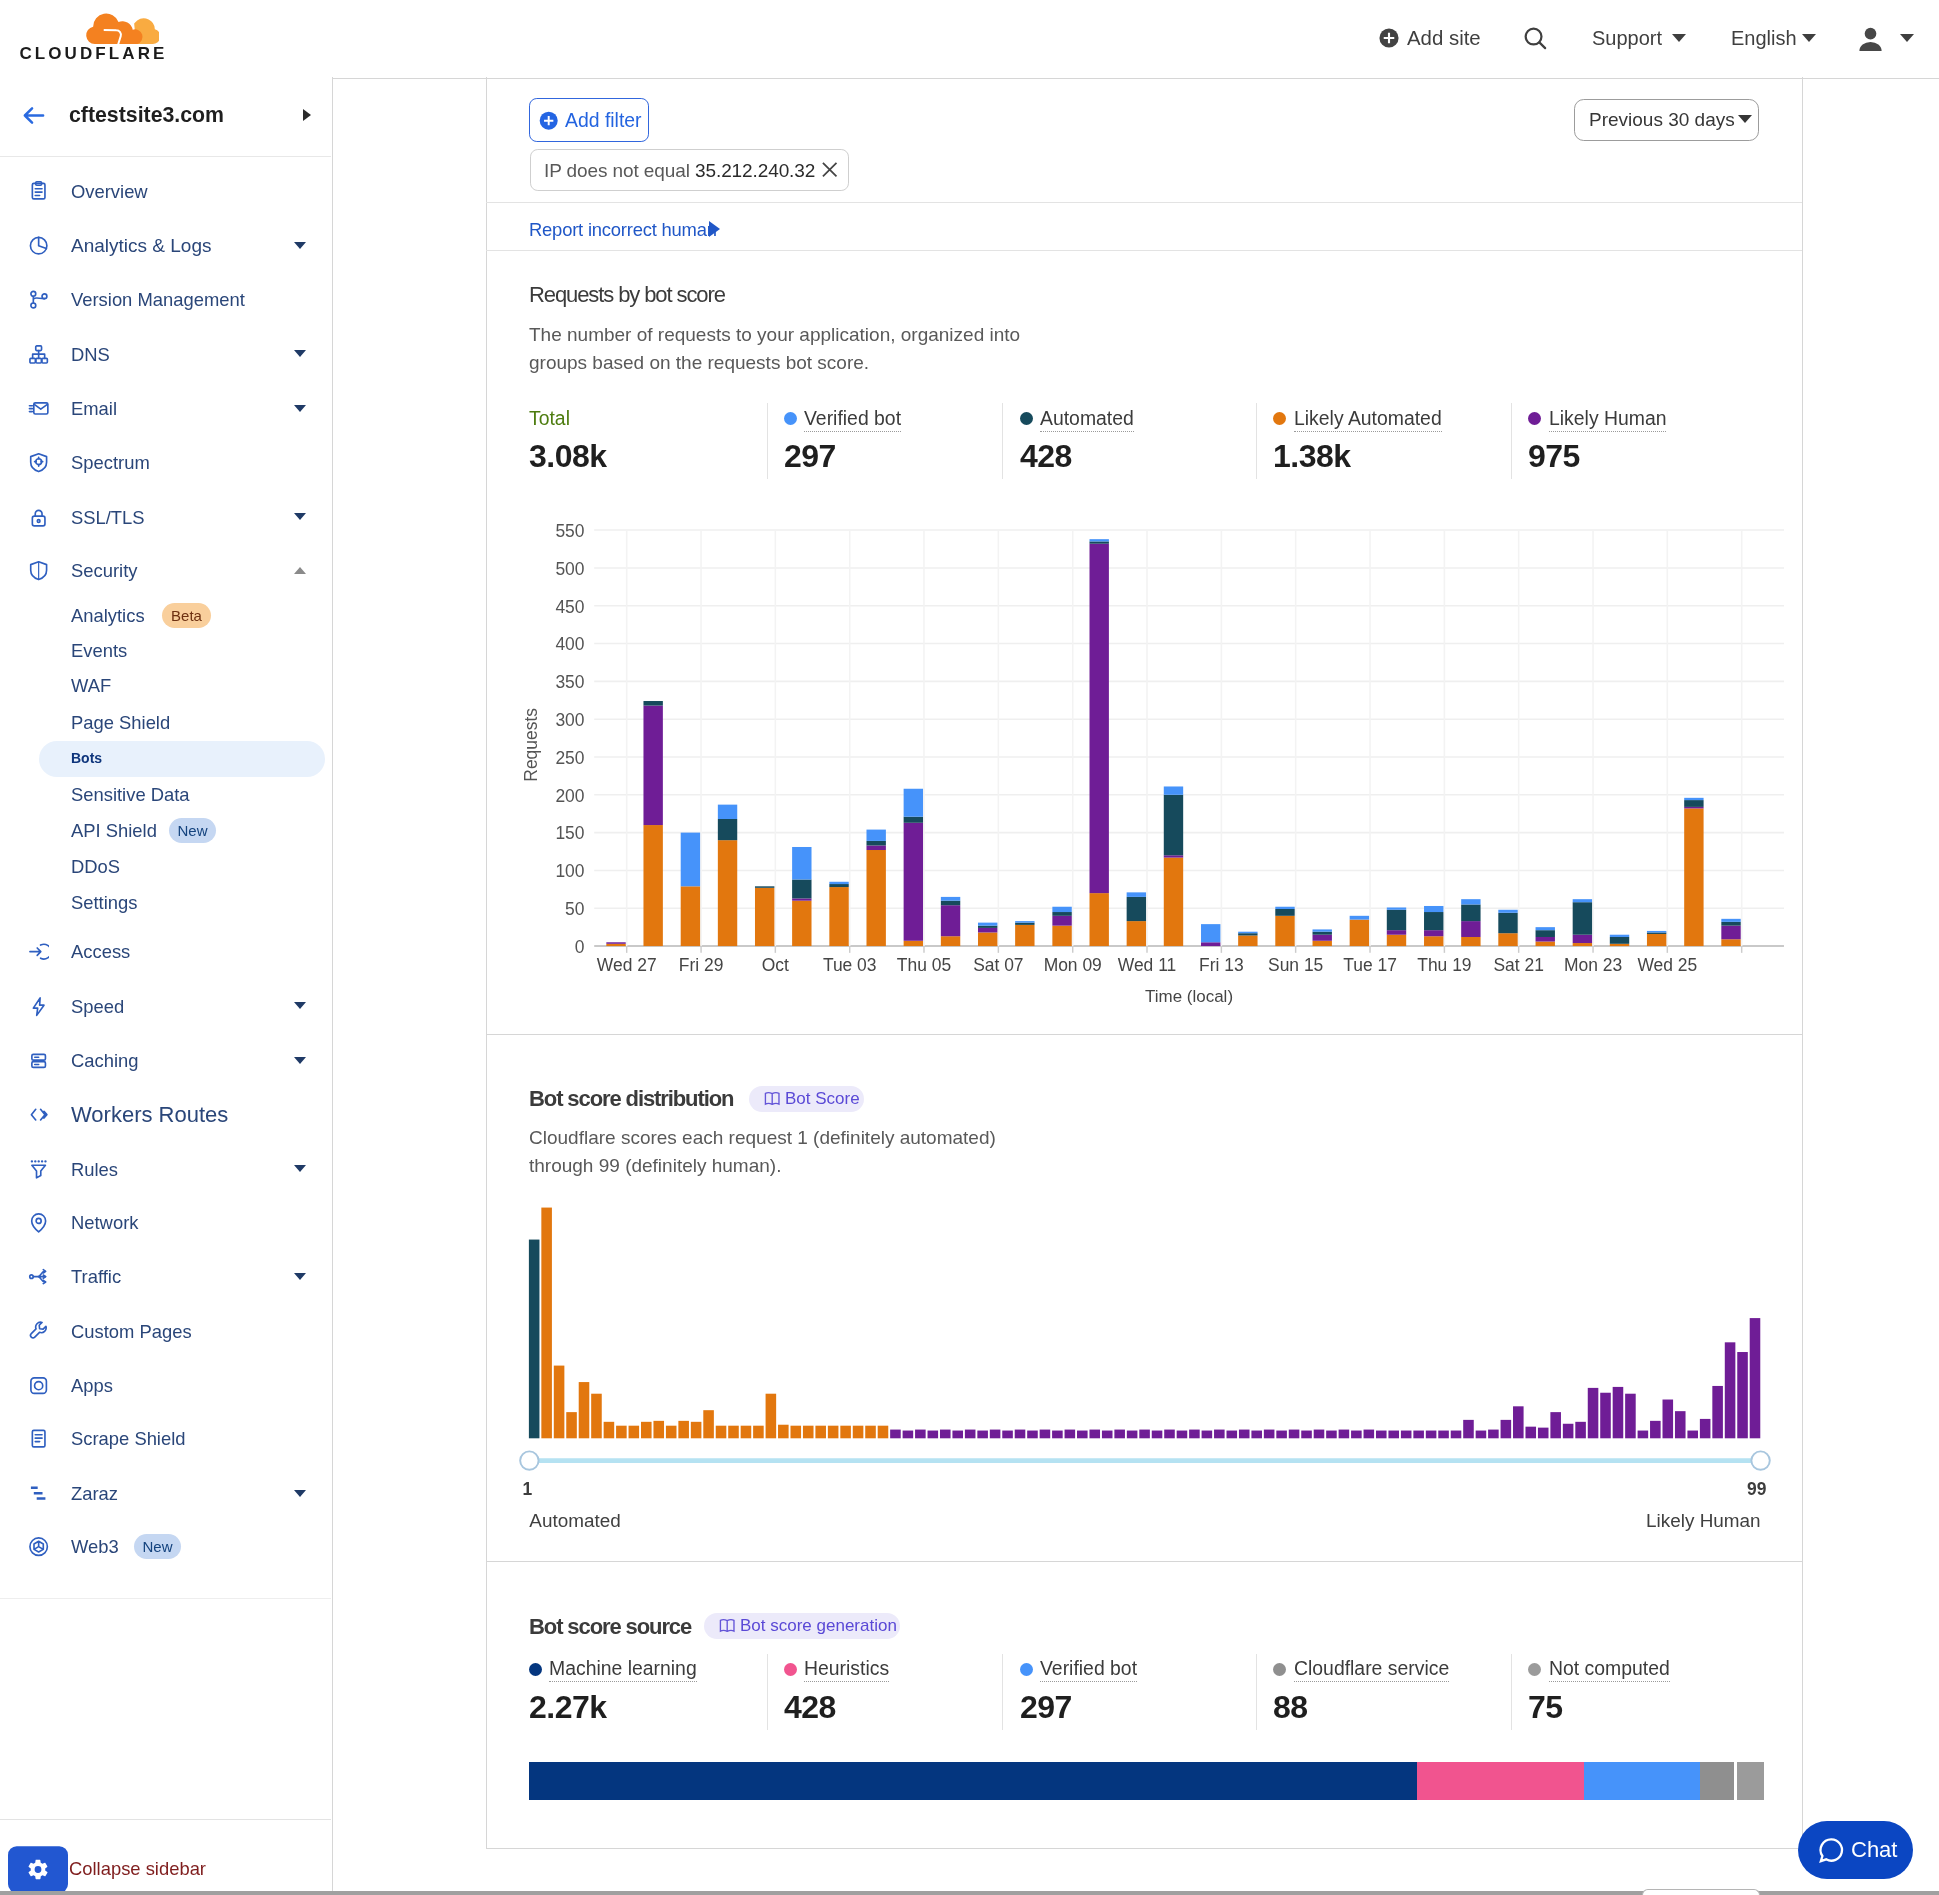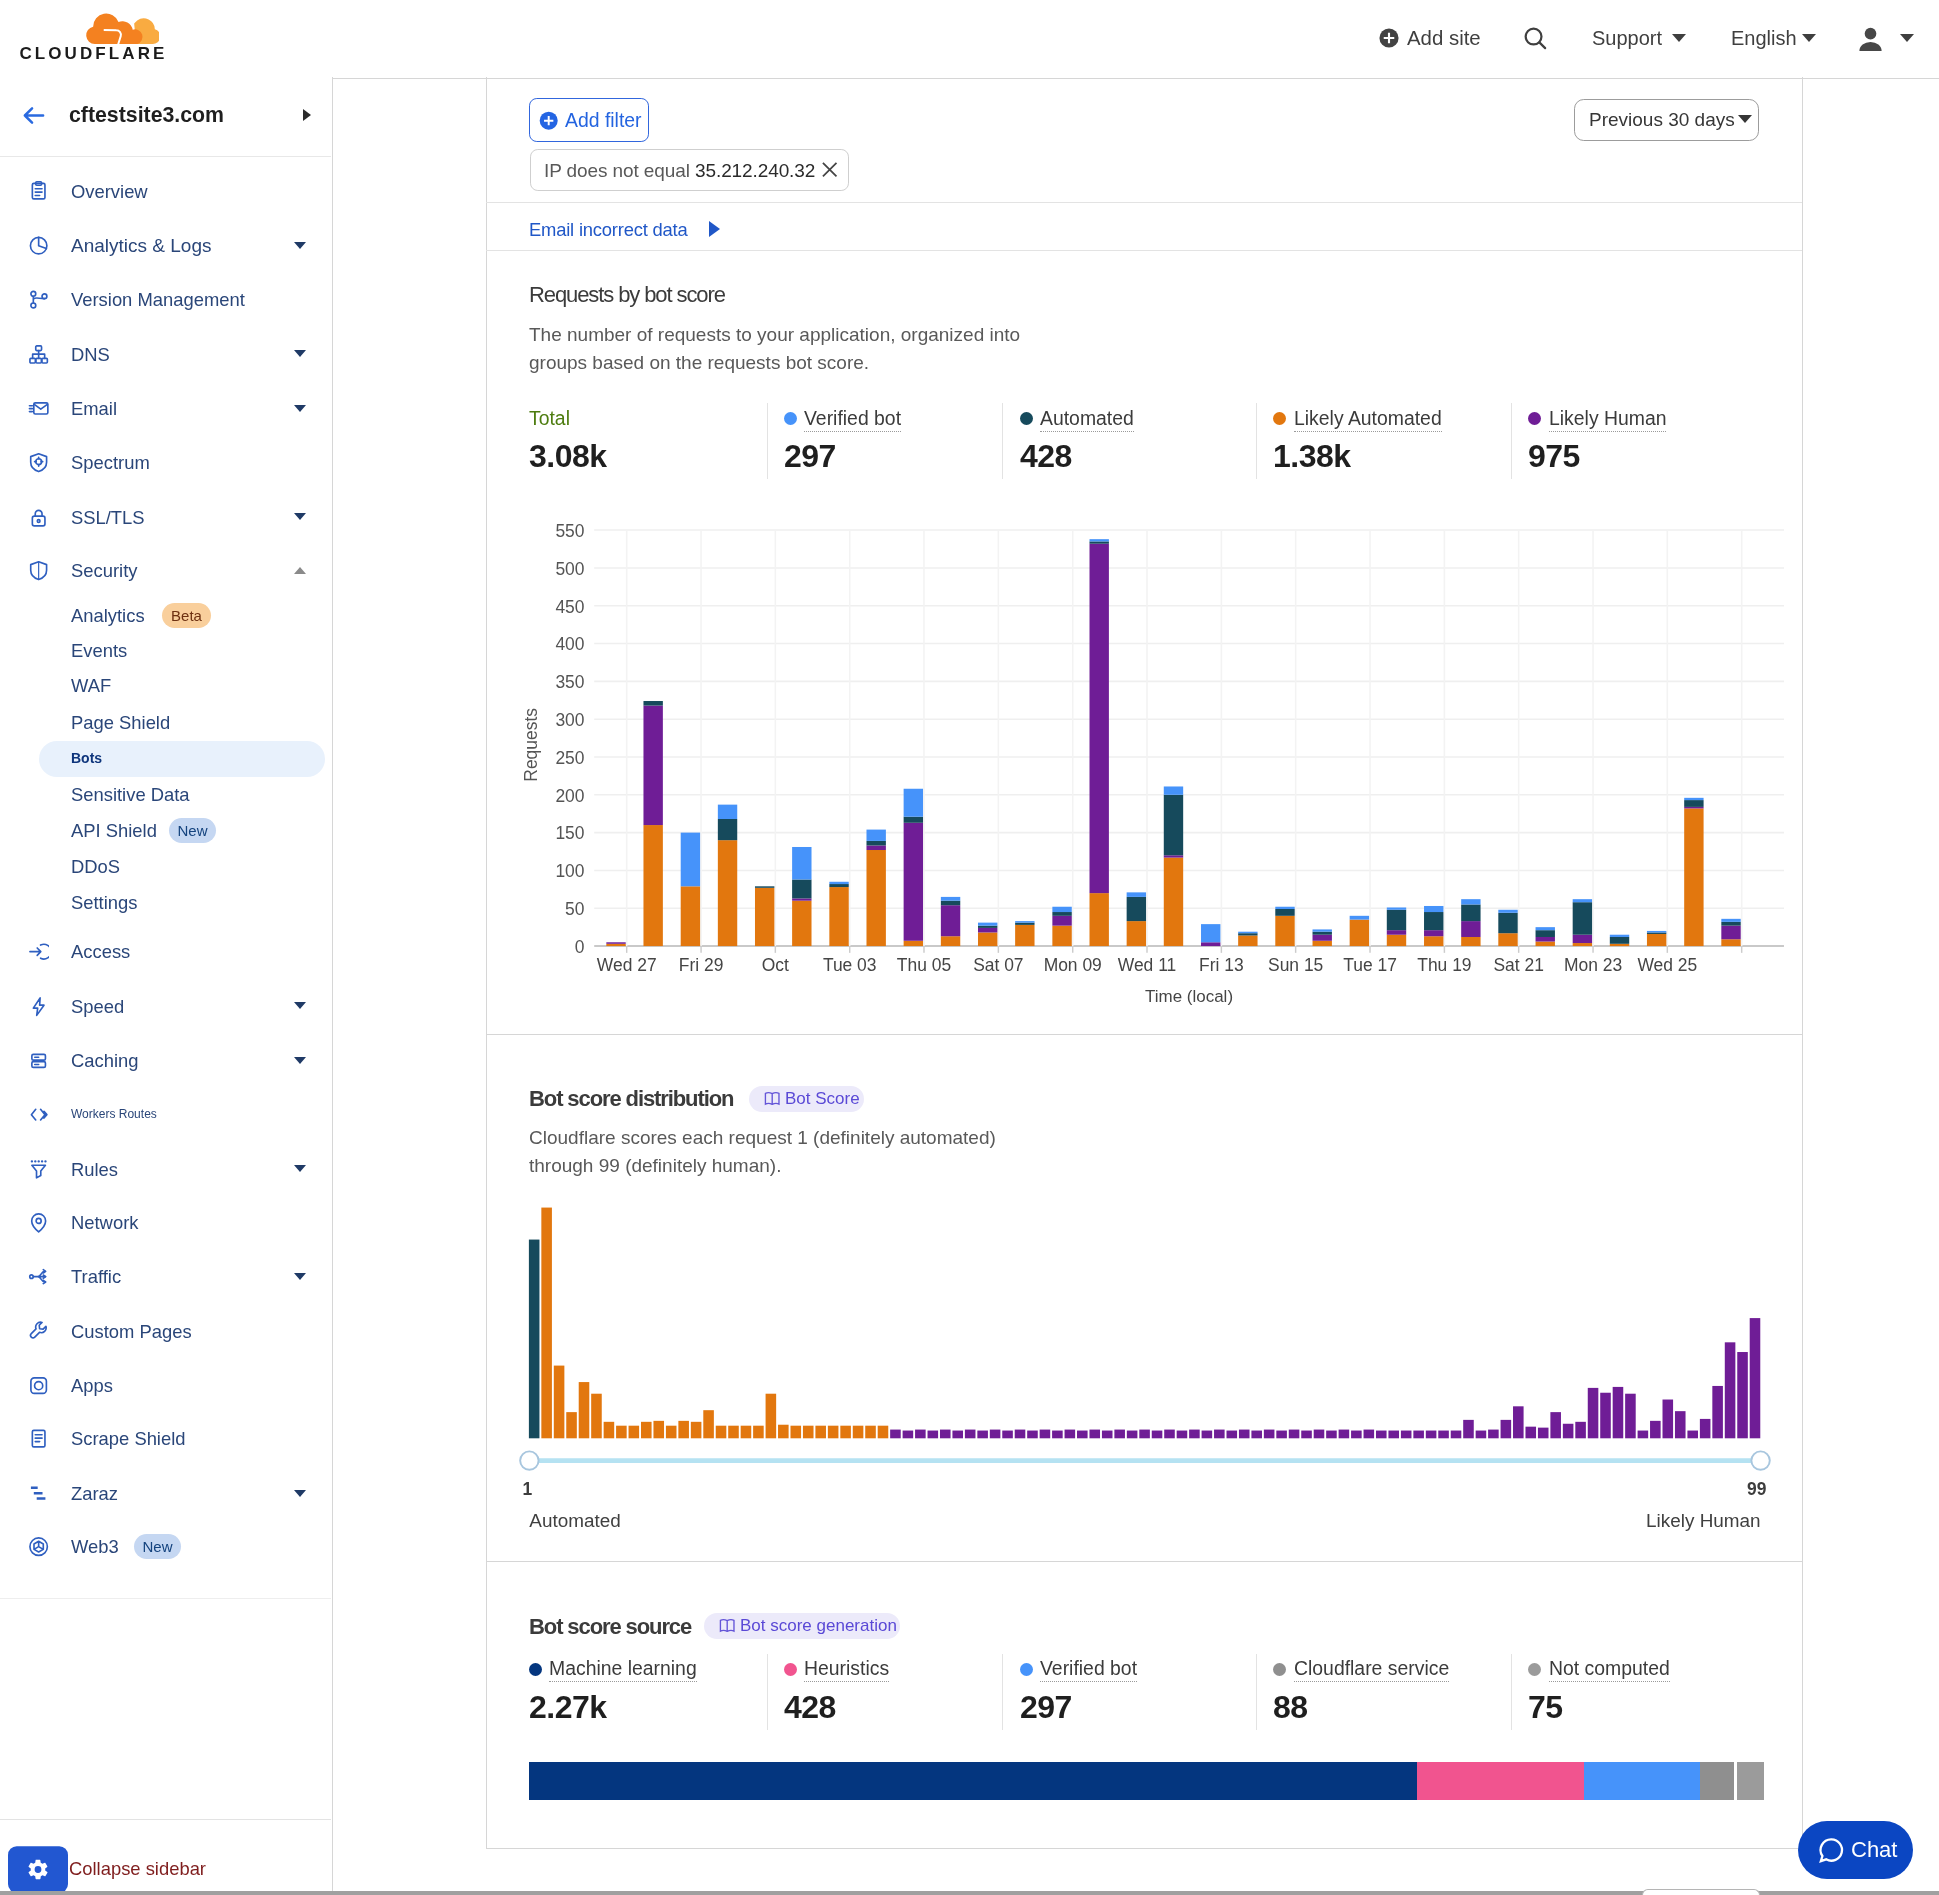--- a/index.html
+++ b/index.html
@@ -128,21 +128,21 @@
       <path d="M7 7.5h4 M7 15h4" fill="none" stroke="#2f5fc0" stroke-width="1.7" stroke-linecap="round" stroke-linejoin="round"></path>
     </svg>
   </div>
 <div style="position:absolute;left:71px;top:1048px;width:223px;height:25px;line-height:25px;font-size:18.4px;color:#2a4679;white-space:nowrap;">Caching</div>
 <div style="position:absolute;left:294px;top:1057px;width:0;height:0;border-left:6.8px solid transparent;border-right:6.8px solid transparent;border-top:7.8px solid #1f3a66;"></div>
 <div style="position:absolute;left:28px;top:1104px;width:21.3px;height:21.3px;">
     <svg width="21.3" height="21.3" viewBox="0 0 22 22">
       <path d="M8 5.5 L3.5 11 L8 16.5 M13 5.5 L17.5 11 L13 16.5 M16.5 7.5 L19.5 11 L16.5 14.5" fill="none" stroke="#2f5fc0" stroke-width="1.7" stroke-linecap="round" stroke-linejoin="round"></path>
     </svg>
   </div>
-<div style="position:absolute;left:71px;top:1102px;width:223px;height:25px;line-height:25px;font-size:12px;color:#2a4679;white-space:nowrap;">Workers Routes</div>
+<div style="position:absolute;left:71px;top:1102px;width:223px;height:25px;line-height:25px;font-size:22px;color:#2a4679;white-space:nowrap;">Workers Routes</div>
 <div style="position:absolute;left:28px;top:1159px;width:21.3px;height:21.3px;">
     <svg width="21.3" height="21.3" viewBox="0 0 22 22">
       <path d="M4 6.5 H18 L13.2 12.5 V17 L8.8 19.5 V12.5 Z" fill="none" stroke="#2f5fc0" stroke-width="1.7" stroke-linecap="round" stroke-linejoin="round"></path>
       <path d="M4 2.5h0.1 M7.5 2.5h0.1 M11 2.5h0.1 M14.5 2.5h0.1 M18 2.5h0.1" stroke="#2f5fc0" stroke-width="2.4" stroke-linecap="round"></path>
     </svg>
   </div>
 <div style="position:absolute;left:71px;top:1157px;width:223px;height:25px;line-height:25px;font-size:18.4px;color:#2a4679;white-space:nowrap;">Rules</div>
 <div style="position:absolute;left:294px;top:1165px;width:0;height:0;border-left:6.8px solid transparent;border-right:6.8px solid transparent;border-top:7.8px solid #1f3a66;"></div>
 <div style="position:absolute;left:28px;top:1212px;width:21.3px;height:21.3px;">
     <svg width="21.3" height="21.3" viewBox="0 0 22 22">
@@ -229,21 +229,21 @@
   </svg>
 <div style="position:absolute;left:565px;top:107px;width:116px;height:27px;line-height:27px;font-size:19.4px;color:#2464e0;white-space:nowrap;">Add filter</div>
 <div style="position:absolute;left:530px;top:149px;width:319px;height:42px;border:1.9px solid #cfcfcf;border-radius:7.8px;"></div>
 <div style="position:absolute;left:544px;top:157px;width:301px;height:27px;line-height:27px;font-size:19px;letter-spacing:-0.1px;color:#595959;white-space:nowrap;">IP does not equal <span style="color:#2b2b2b">35.212.240.32</span></div>
 <svg class="ab" style="left:820px;top:160px" width="19.4" height="19.4" viewBox="0 0 20 20">
 <path d="M3 3 L17 17 M17 3 L3 17" stroke="#454545" stroke-width="1.8"></path>
   </svg>
 <div style="position:absolute;left:1574px;top:99px;width:185px;height:42px;border:1.9px solid #9c9c9c;border-radius:9.7px;"></div>
 <div style="position:absolute;left:1589px;top:106px;width:165px;height:27px;line-height:27px;font-size:19px;color:#363636;white-space:nowrap;">Previous 30 days</div>
 <div style="position:absolute;left:1738px;top:115px;width:0;height:0;border-left:7.8px solid transparent;border-right:7.8px solid transparent;border-top:8.7px solid #363636;"></div>
-<div style="position:absolute;left:529px;top:216px;width:243px;height:27px;line-height:27px;font-size:18.4px;letter-spacing:-0.2px;color:#2057c7;white-space:nowrap;">Email incorrect data</div>
+<div style="position:absolute;left:529px;top:216px;width:243px;height:27px;line-height:27px;font-size:18.4px;letter-spacing:-0.2px;color:#2057c7;white-space:nowrap;">Report incorrect human</div>
 <div style="position:absolute;left:709px;top:221px;width:0;height:0;border-top:8.7px solid transparent;border-bottom:8.7px solid transparent;border-left:11.6px solid #2057c7;"></div>
 <div style="position:absolute;left:529px;top:280px;width:582px;height:29px;line-height:29px;font-size:22px;font-weight:normal;letter-spacing:-1.1px;color:#3b3b3b;white-space:nowrap;">Requests by bot score</div>
 <div style="position:absolute;left:529px;top:321px;width:679px;height:64px;font-size:19px;line-height:28px;color:#595959;">The number of requests to your application, organized into<br>groups based on the requests bot score.</div>
 <div style="position:absolute;left:529px;top:406px;height:26px;line-height:24px;font-size:19.4px;color:#4d7c0f;white-space:nowrap;">Total</div>
 <div style="position:absolute;left:529px;top:436px;width:194px;height:41px;line-height:41px;font-size:32px;font-weight:bold;color:#1f1f1f;letter-spacing:-0.5px;">3.08k</div>
 <div style="position:absolute;left:767px;top:403px;width:0;height:76px;border-left:1.9px solid #e3e3e3;"></div>
 <div style="position:absolute;left:784px;top:412px;width:12.6px;height:12.6px;border-radius:6.8px;background:#4693fa;"></div>
 <div style="position:absolute;left:804px;top:406px;height:26px;line-height:24px;font-size:19.4px;color:#3b3b3b;border-bottom:1.9px dotted #9a9a9a;display:inline-block;white-space:nowrap;">Verified bot</div>
 <div style="position:absolute;left:784px;top:436px;width:194px;height:41px;line-height:41px;font-size:32px;font-weight:bold;color:#1f1f1f;letter-spacing:-0.5px;">297</div>
 <div style="position:absolute;left:1002px;top:403px;width:0;height:76px;border-left:1.9px solid #e3e3e3;"></div>

